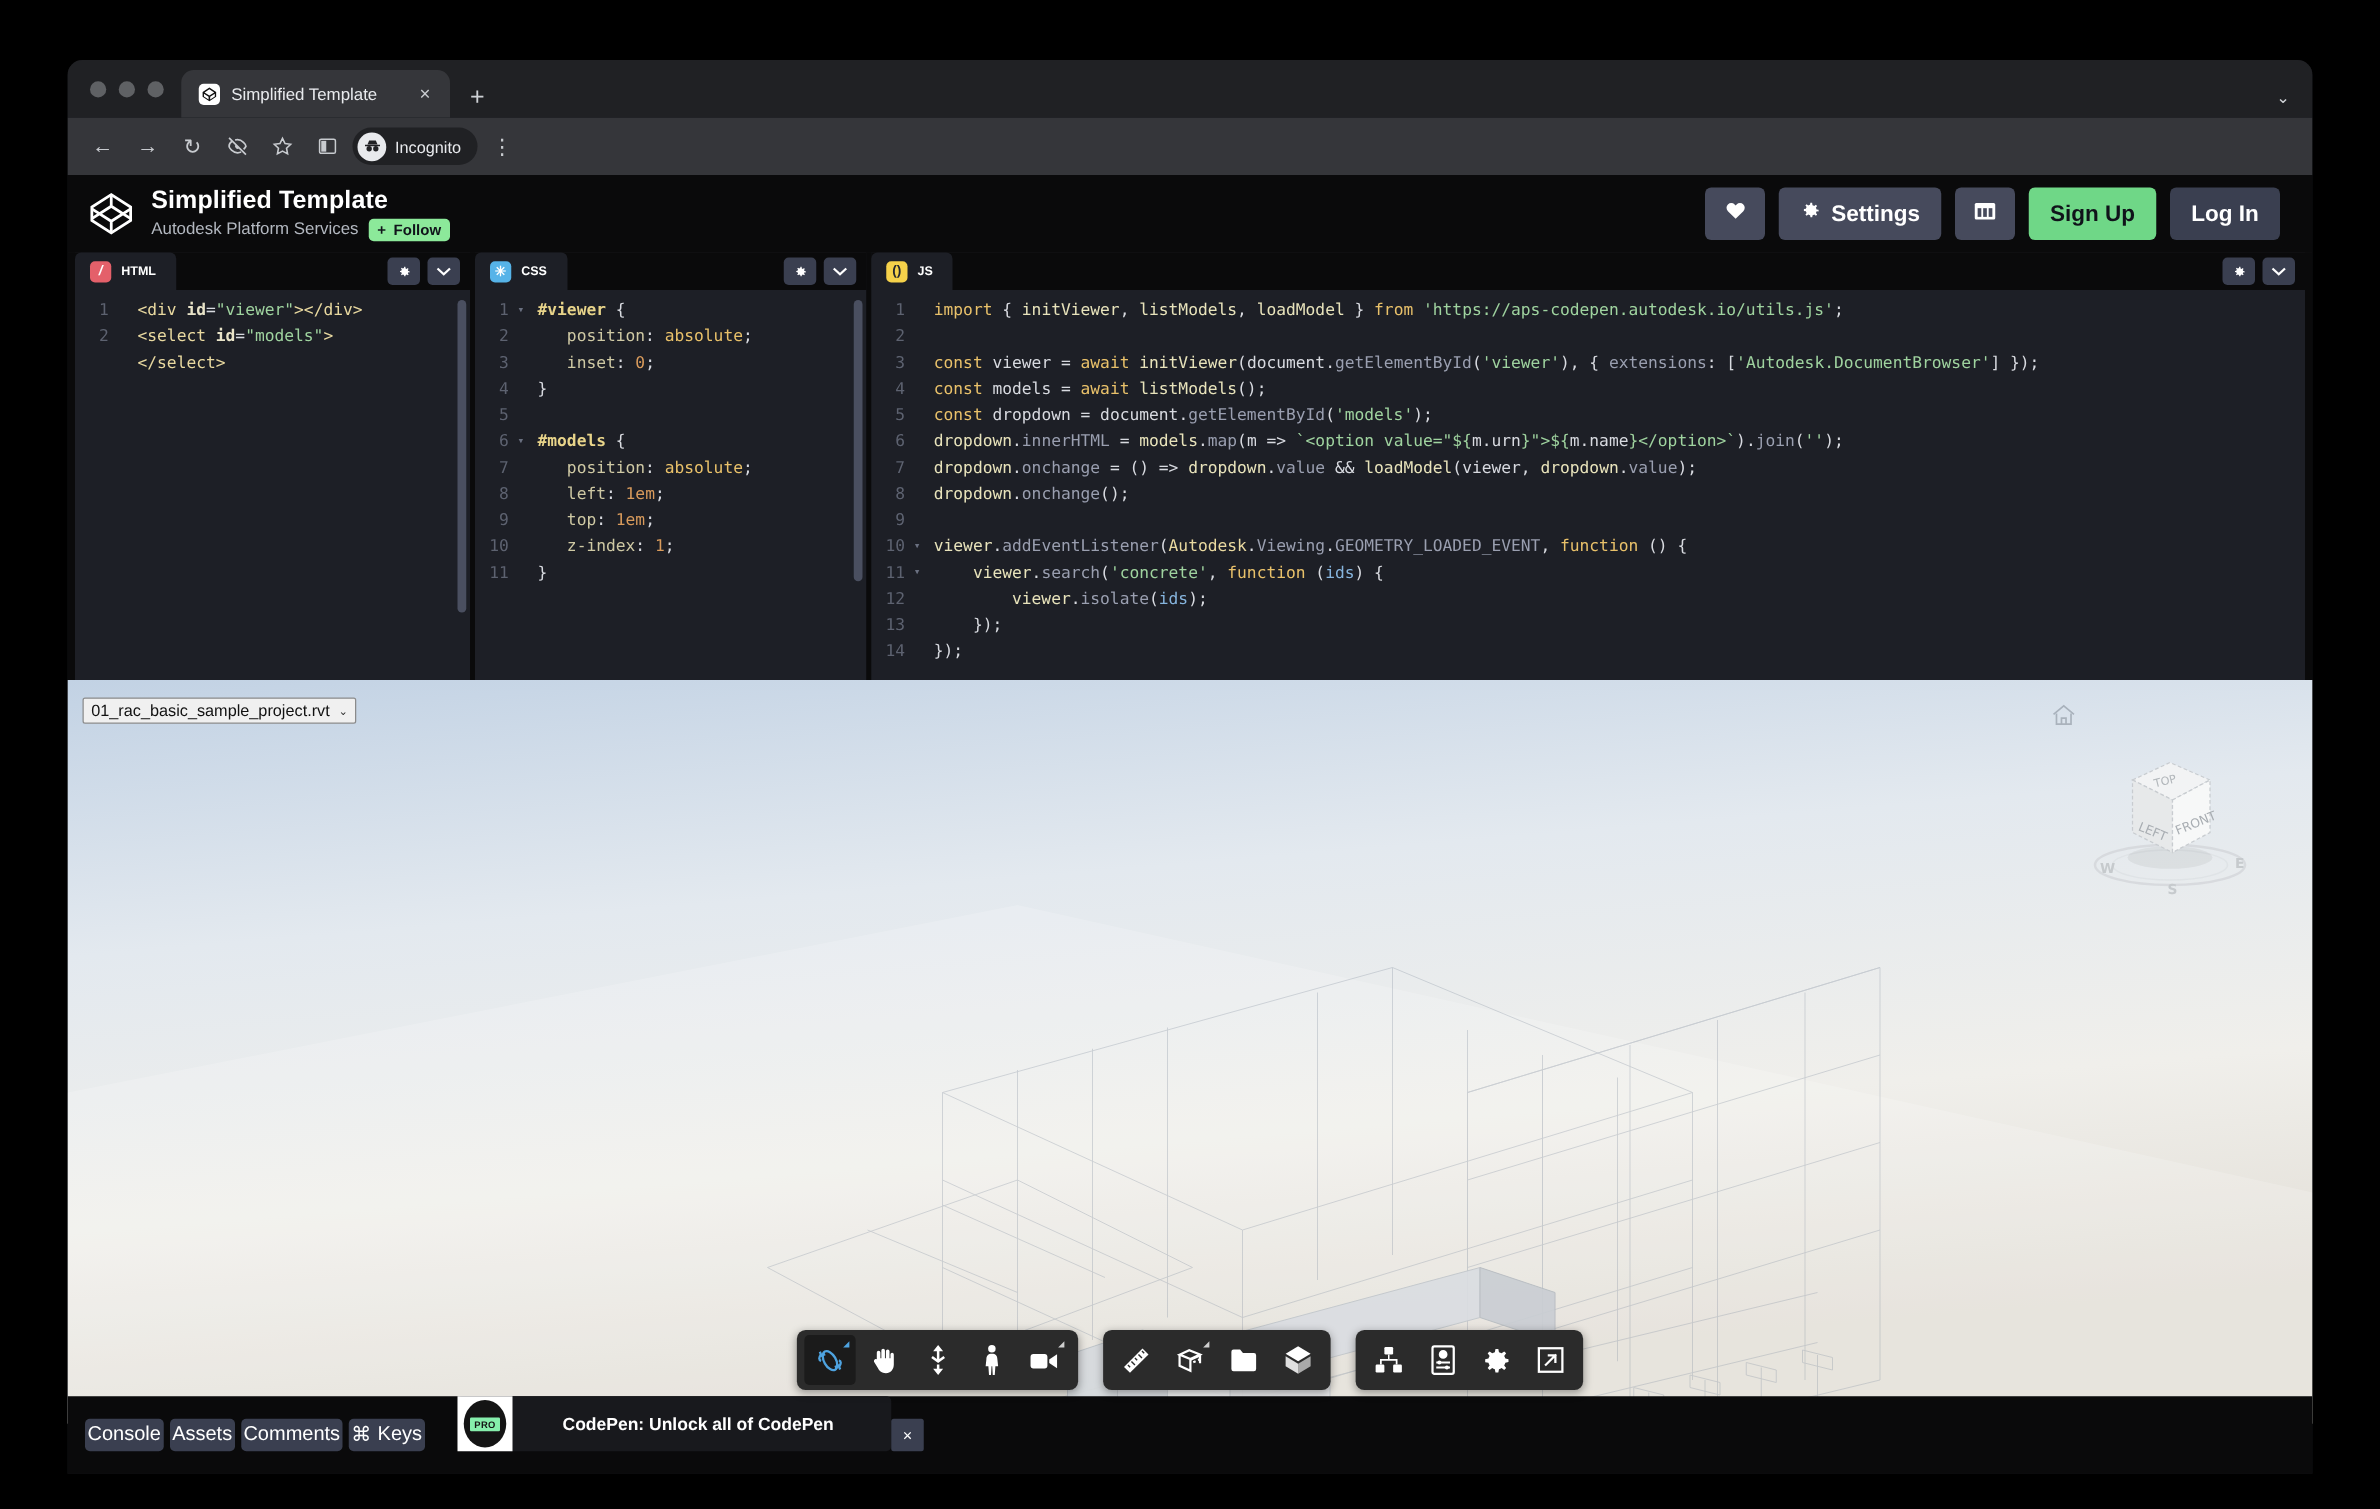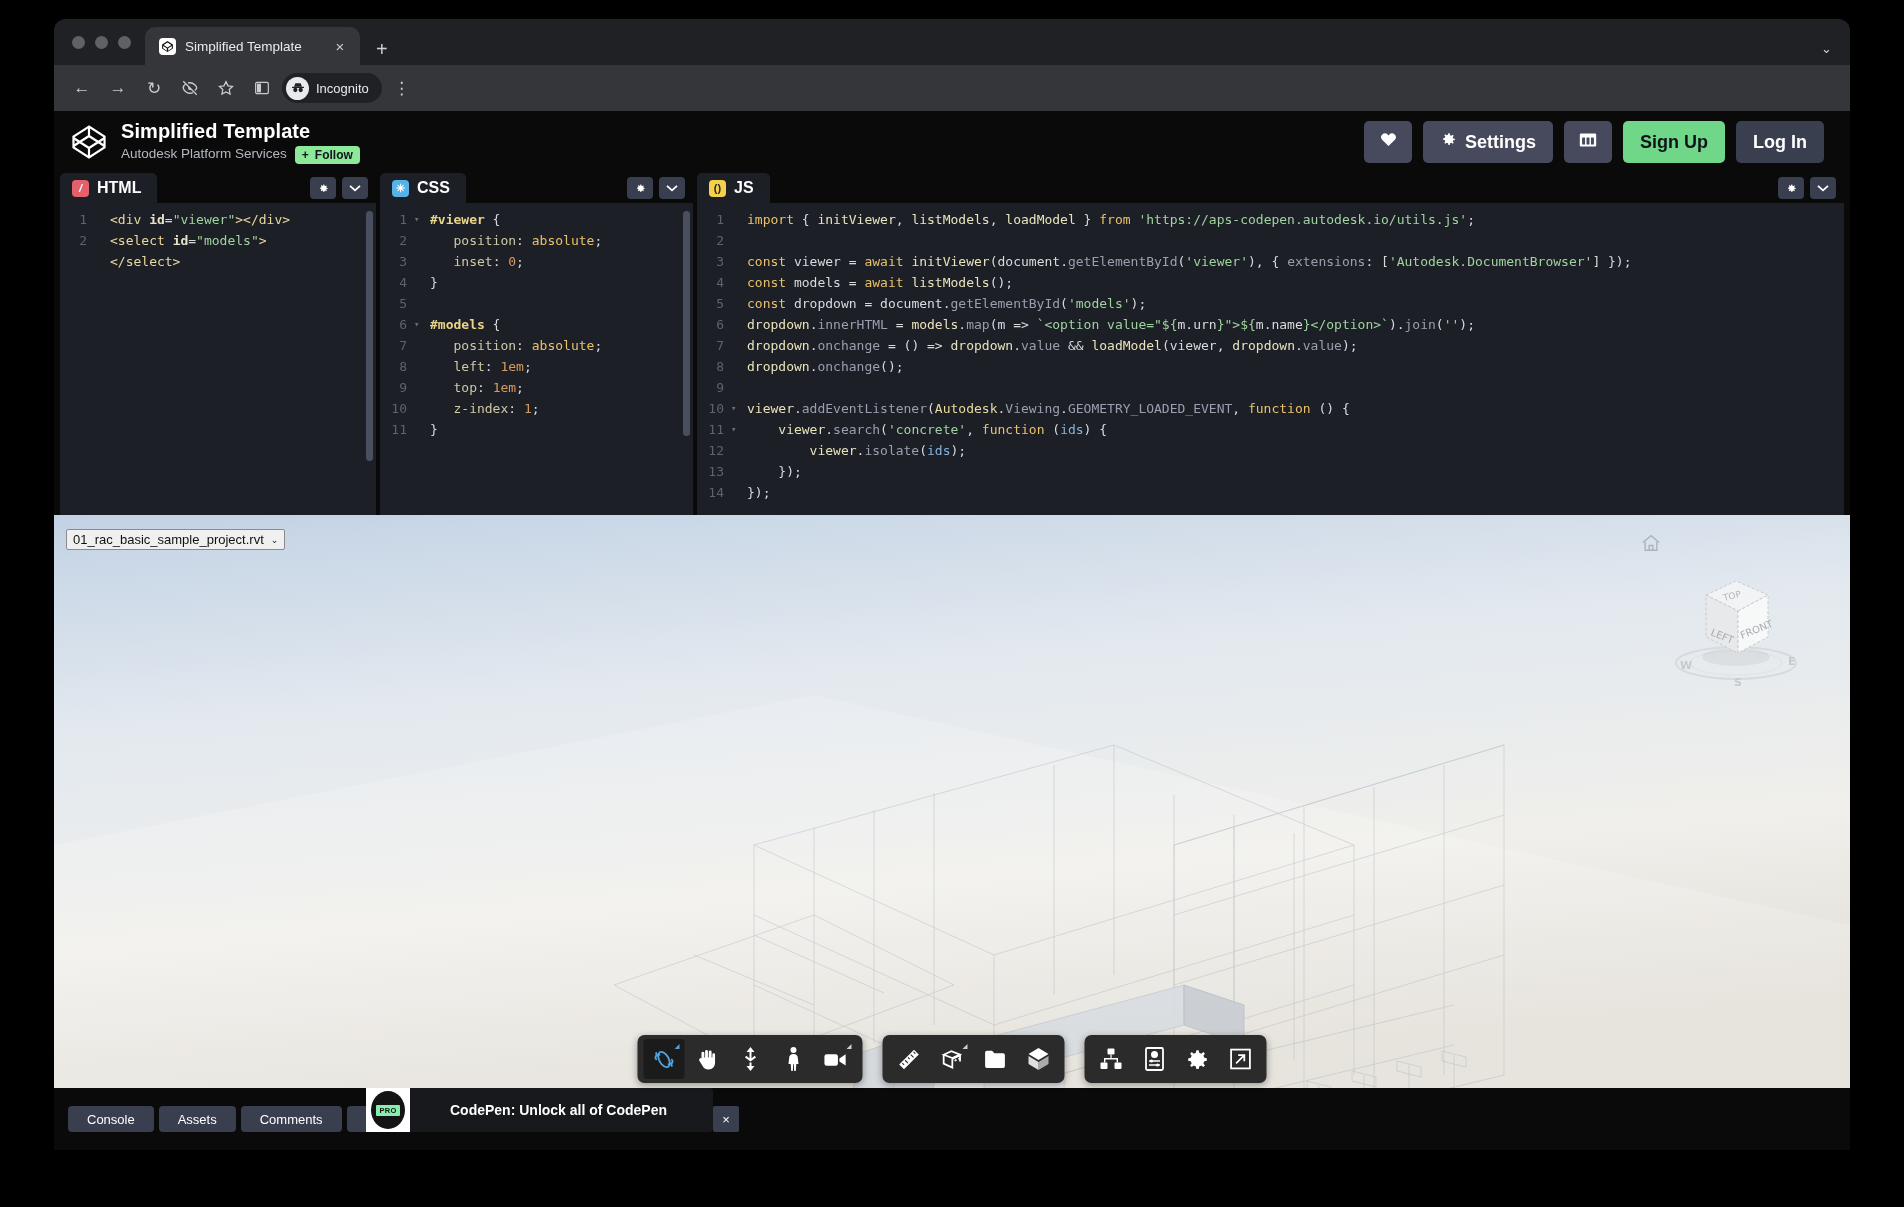--- a/index.html
+++ b/index.html
@@ -4,21 +4,21 @@
 <style>
   * { box-sizing: border-box; margin: 0; padding: 0; }
   html, body {
     width: 1904px; height: 1207px;
     background: #000;
     font-family: "Liberation Sans", sans-serif;
     overflow: hidden;
   }
   .frame {
     position: absolute;
-    left: 54px; top: 19px;
+    left: 54px; top: 48px;
     width: 1796px; height: 1131px;
     background: #131417;
     border-radius: 12px 12px 0 0;
     overflow: hidden;
   }
 
   
   .chrome-tabs {
     height: 46px; background: #202124;
     display: flex; align-items: flex-end; padding-left: 10px;
@@ -112,21 +112,21 @@
     gap: 8px; padding: 0 16px 0 12px; border-radius: 5px 5px 0 0;
   }
   .lang-ico {
     width: 17px; height: 17px; border-radius: 4px; flex: none;
     display: flex; align-items: center; justify-content: center;
     font-size: 11px; font-weight: 700; color: #fff;
   }
   .lang-ico.html { background: #e4606a; font-style: italic; }
   .lang-ico.css  { background: #56b3e8; }
   .lang-ico.js   { background: #f5d14a; color: #23262e; }
-  .pane-label { color: #fff; font-size: 16px; font-weight: 700; }
+  .pane-label { color: #fff; font-size: 10px; font-weight: 700; }
   .pane-tools { position: absolute; right: 8px; top: 4px; display: flex; gap: 6px; }
   .ptool {
     width: 26px; height: 22px; background: #3a3f50; border-radius: 4px;
     display: flex; align-items: center; justify-content: center;
     color: #fff; font-size: 11px; cursor: pointer;
   }
   .code-area {
     flex: 1; overflow: hidden; position: relative;
     font-family: "DejaVu Sans Mono", monospace; font-size: 13px; line-height: 21px;
     padding: 6px 0 0 0;
@@ -185,21 +185,21 @@
     border-left: 5px solid transparent; border-bottom: 5px solid #cfcfcf; }
   .vbtn.active .corner { border-bottom-color: #4ea3e0; }
 
   
   .cp-footer {
     position: absolute; left: 0; right: 0; bottom: 0; height: 62px;
     background: #0a0a0b; display: flex; align-items: center; padding: 0 14px;
   }
   .foot-btn {
     background: #3a3f50; color: #fff; border: none; border-radius: 4px;
-    height: 26px; padding: 0 19px; font-size: 13px; margin-right: 5px;
+    height: 26px; padding: 0 2px; font-size: 16px; margin-right: 5px;
     display: flex; align-items: center; gap: 5px; cursor: pointer;
     font-family: "Liberation Sans", sans-serif; white-space: nowrap;
   }
   .foot-right { margin-left: auto; display: flex; }
   .foot-right .foot-btn { margin-right: 0; margin-left: 6px; }
   .promo {
     position: absolute; left: 312px; bottom: 18px; height: 44px;
     background: #18191d; border-radius: 4px; display: flex; align-items: center;
     padding-right: 0; z-index: 5;
   }

